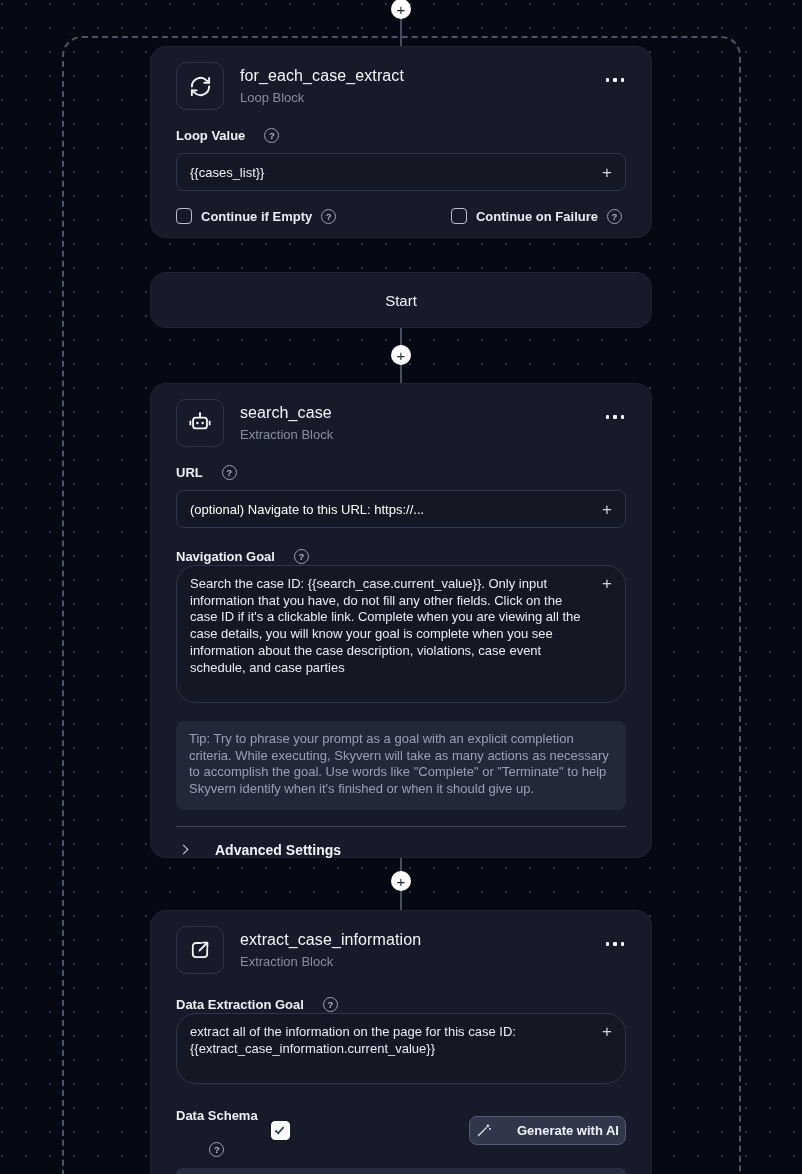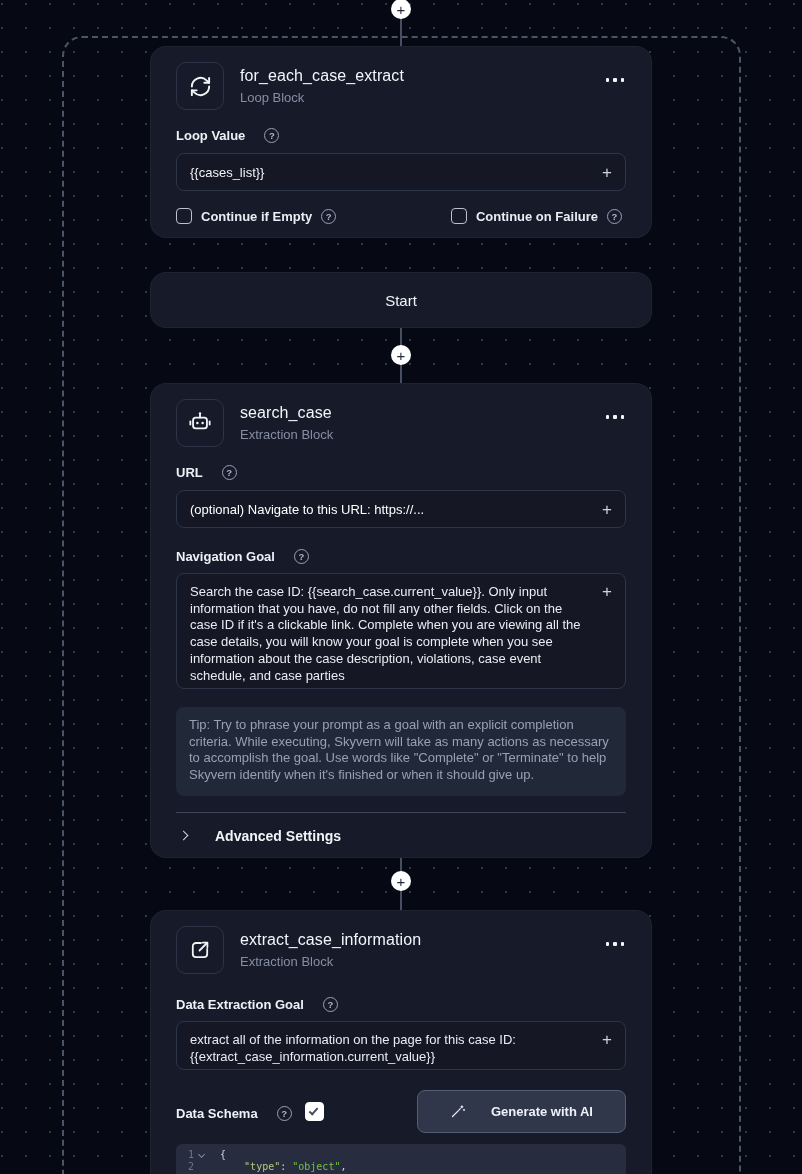--- a/index.html
+++ b/index.html
@@ -47,22 +47,22 @@
     font-size:9.5px;font-weight:600;cursor:pointer;
   }
   .text-input{
     margin-top:10px;height:38px;border:1px solid #2e3548;border-radius:8px;
     display:flex;align-items:center;padding:0 13px;font-size:13px;color:#f0f2f7;
     background:rgba(0,0,0,0.08);
   }
   .text-input .ph{color:#ffffff;}
   .plus-glyph{margin-left:auto;color:#ccd3e1;font-size:17px;font-weight:300;cursor:pointer;line-height:1;}
   .textarea{
-    position:relative;margin-top:9px;border:1px solid #2e3548;border-radius:8px;
-    padding:10px 42px 4px 13px;font-size:13px;line-height:16.7px;color:#e9ecf3;
+    position:relative;margin-top:1px;border:1px solid #2e3548;border-radius:20px;
+    padding:10px 42px 26px 13px;font-size:13px;line-height:16.7px;color:#e9ecf3;
     background:rgba(0,0,0,0.08);
   }
   .textarea .plus-glyph{position:absolute;top:9px;right:13px;margin:0;}
   .checkbox-row{display:flex;justify-content:space-between;margin-top:17px;padding-right:4px;gap:16px;}
   .checkbox-group{display:flex;align-items:center;gap:9px;}
   .checkbox{
     width:16px;height:16px;border:1.6px solid #b9c0cf;border-radius:4px;background:transparent;
     cursor:pointer;position:relative;flex:0 0 auto;
   }
   .checkbox.checked{background:#ffffff;border-color:#ffffff;width:19px;height:19px;}
@@ -73,24 +73,24 @@
   .tip-box{
     margin-top:18px;background:#212838;border-radius:8px;padding:10px 13px 12px;
     font-size:13px;line-height:16.6px;color:#97a0b4;
   }
   .divider{margin-top:16px;height:1px;background:#3e465a;}
   .advanced-row{display:flex;align-items:center;gap:28px;margin-top:15px;cursor:pointer;}
   .chev-right{width:7px;height:7px;border-top:1.6px solid #cfd5e2;border-right:1.6px solid #cfd5e2;
     transform:rotate(45deg);flex:0 0 auto;margin-left:4px;}
   .advanced-label{font-size:14px;font-weight:700;color:#f2f4f9;}
   .schema-row{display:flex;align-items:center;margin-top:20px;}
-  .schema-row .field-label{margin-top:4px;}
+  .schema-row .field-label{margin-top:4px;flex-direction:column;}
   .schema-row .checkbox{margin-left:13px;}
   .ai-button{
-    margin-left:auto;display:flex;align-items:center;gap:26px;height:43px;padding:0 32px;
+    margin-left:auto;display:flex;align-items:center;gap:26px;height:29px;padding:0 6px;
     background:#31374a;border:1px solid #545d72;border-radius:8px;cursor:pointer;
   }
   .ai-button span{font-size:13px;font-weight:600;color:#eef1f7;}
   
   .code-editor{
     margin-top:11px;background:#272d3f;border-radius:6px;padding:5px 0 20px;
     font-family:"DejaVu Sans Mono", monospace;font-size:10px;line-height:12px;
     overflow:hidden;height:80px;
   }
   .code-line{display:flex;align-items:center;height:12px;}

